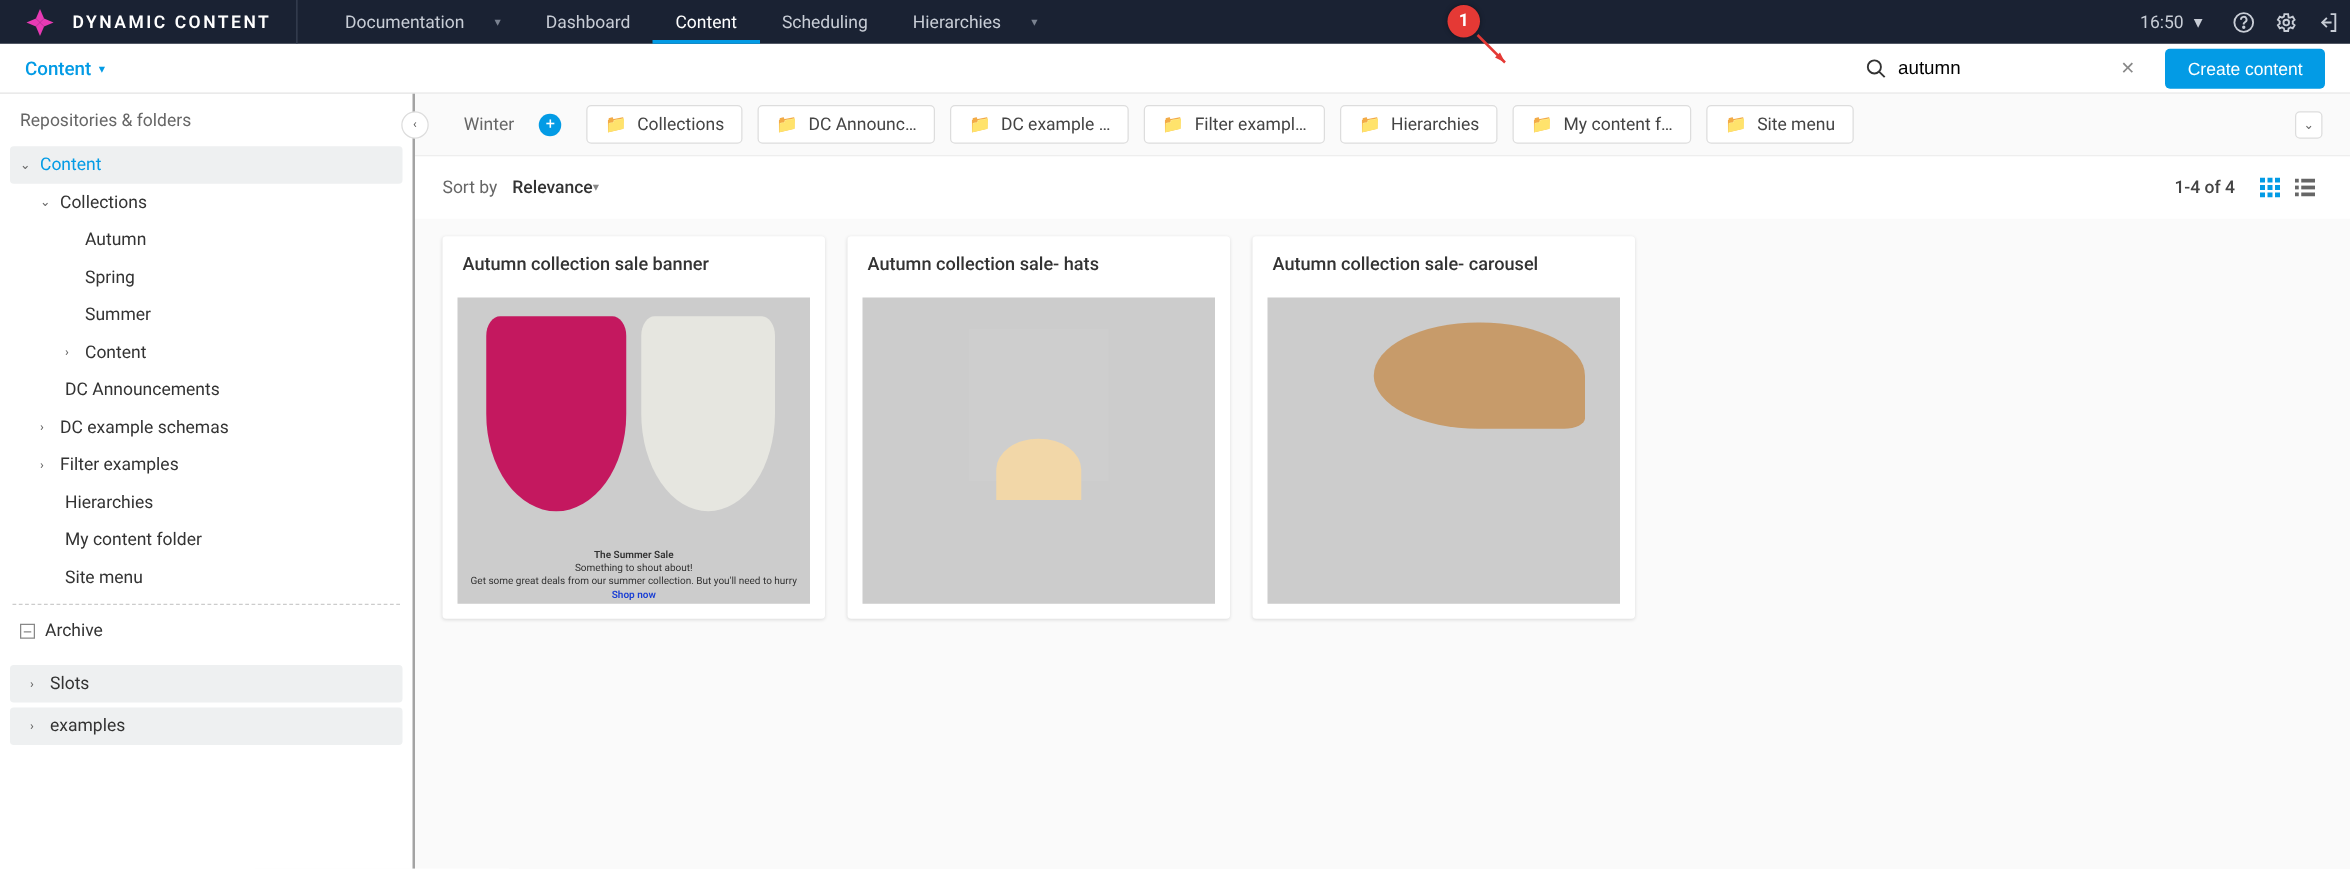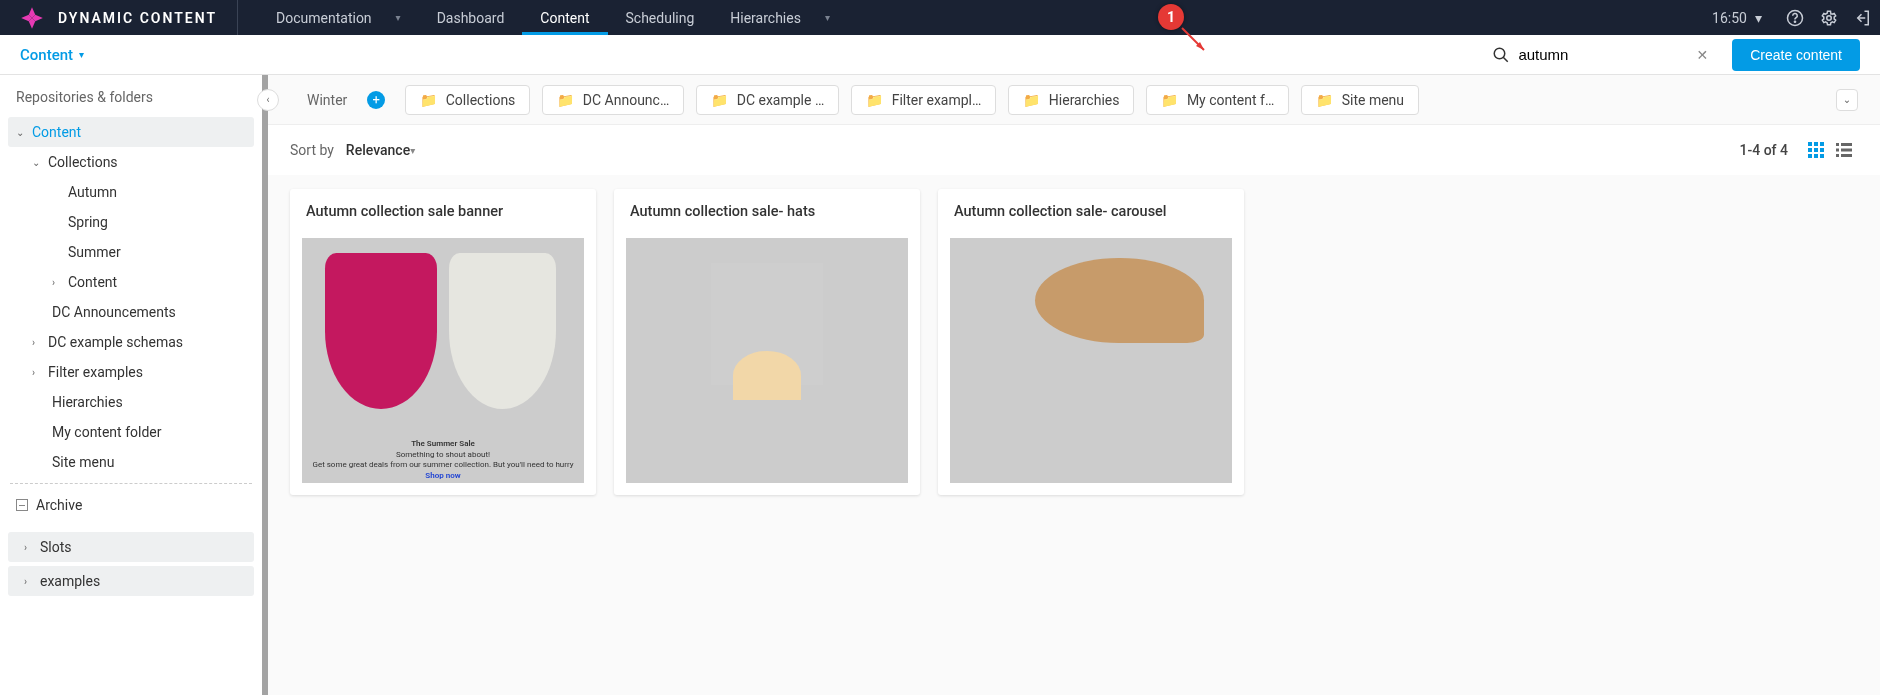--- a/index.html
+++ b/index.html
@@ -27,21 +27,21 @@
   .subbar .content-drop { color:#039be5; font-weight:500; display:flex; align-items:center; gap:6px; cursor:pointer; font-size:15px;}
   .subbar .spacer { flex:1;}
   .subbar .search-wrap { display:flex; align-items:center; gap:8px; margin-right:14px;}
   .subbar .search-wrap input { border:none; outline:none; font-size:15px; width:160px;}
   .subbar .clear { color:#888; cursor:pointer; padding:4px 10px;}
   .subbar .create-btn { background:#039be5; color:#fff; border:none; padding:8px 18px; border-radius:4px; font-size:14px; cursor:pointer;}
   
   .main { display:flex; height:620px;}
   
   
-  .sidebar { width:268px; border-right:6px solid #a3a3a3; padding:14px 0 0 0; overflow:hidden;}
+  .sidebar { width:332px; border-right:2px solid #a3a3a3; padding:14px 0 0 0; overflow:hidden;}
   .sidebar h4 { font-weight:400; color:#666; font-size:14px; padding:0 16px 12px;}
   .side-row { display:flex; align-items:center; padding:7px 16px; cursor:pointer; font-size:14px; color:#333; }
   .side-row .exp { width:16px; font-size:10px; color:#666;}
   .side-row.sel { background:#eef0f1; color:#039be5; border-radius:3px; margin:0 8px; padding:7px 8px;}
   .side-row.indent1 { padding-left:32px;}
   .side-row.indent2 { padding-left:52px;}
   .side-row.indent3 { padding-left:68px;}
   .side-dashed { border-top:1px dashed #ccc; margin:6px 10px;}
   .side-row .sq { width:12px;height:12px;border:1px solid #888; margin-right:8px; position:relative;}
   .side-row .sq::after{content:'';position:absolute;left:2px;right:2px;top:50%;height:1px;background:#888;}

